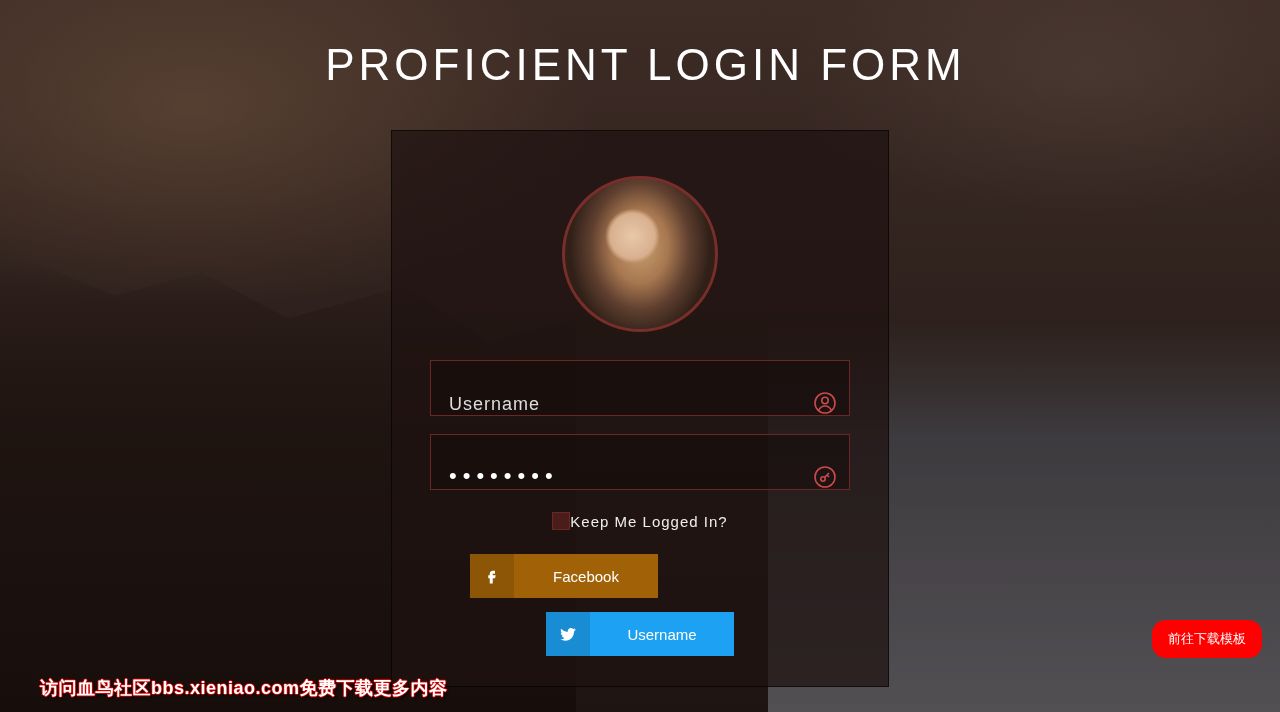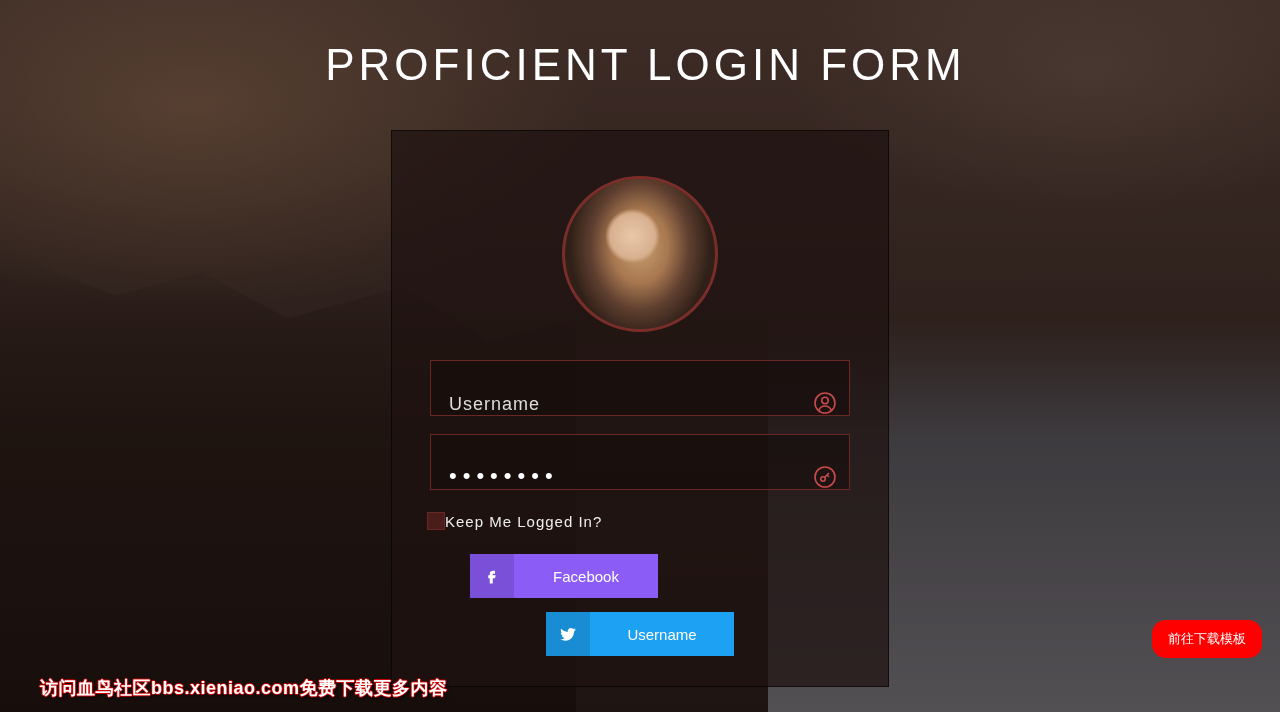--- a/index.html
+++ b/index.html
@@ -60,21 +60,21 @@
 }
 .field input::placeholder { color: #ddd; }
 .field input[type="password"] { letter-spacing: 6px; font-size: 22px; }
 .field .icon {
   width: 48px; display: flex; align-items: center; justify-content: center;
   color: #c94a4a;
 }
 .field .icon svg { width: 24px; height: 24px; }
 
 .keep {
-  display: flex; align-items: center; justify-content: flex-start; gap: 0;
+  display: flex; align-items: center; justify-content: center; gap: 0;
   margin: 22px 0 24px; color: #eee; font-size: 15px; letter-spacing: 1px;
   font-family: "Century Gothic", sans-serif; font-weight: 300;
 }
 .keep .checkbox {
   width: 18px; height: 18px; border: 1px solid #6a2824;
   background: rgba(120,40,36,0.5); cursor: pointer;
 }
 
 .login-btn {
   width: 360px; margin: 0 auto; border: 1px solid #fff;
@@ -82,21 +82,21 @@
   padding: 12px 0; letter-spacing: 3px; cursor: pointer;
   font-family: "Century Gothic", sans-serif; font-weight: 300;
 }
 
 .social {
   width: 188px; margin: 22px auto 0; display: flex; align-items: center;
   height: 44px; cursor: pointer; color: #fff; font-size: 15px;
   font-family: "Century Gothic", sans-serif; font-weight: 300;
 }
 .social + .social { margin-top: 14px; }
-.social.fb { background: #8b5cf6; margin-left: 43px; }
+.social.fb { background: #a16207; margin-left: 43px; }
 .social.tw { background: #1da1f2; }
 .social .sicon {
   width: 44px; height: 44px; display: flex; align-items: center; justify-content: center;
   background: rgba(0,0,0,0.12);
 }
 .social .sicon svg { width: 18px; height: 18px; fill: #fff; }
 .social .slabel { flex: 1; text-align: center; }
 
 .download-btn {
   position: absolute; right: 18px; bottom: 54px;

